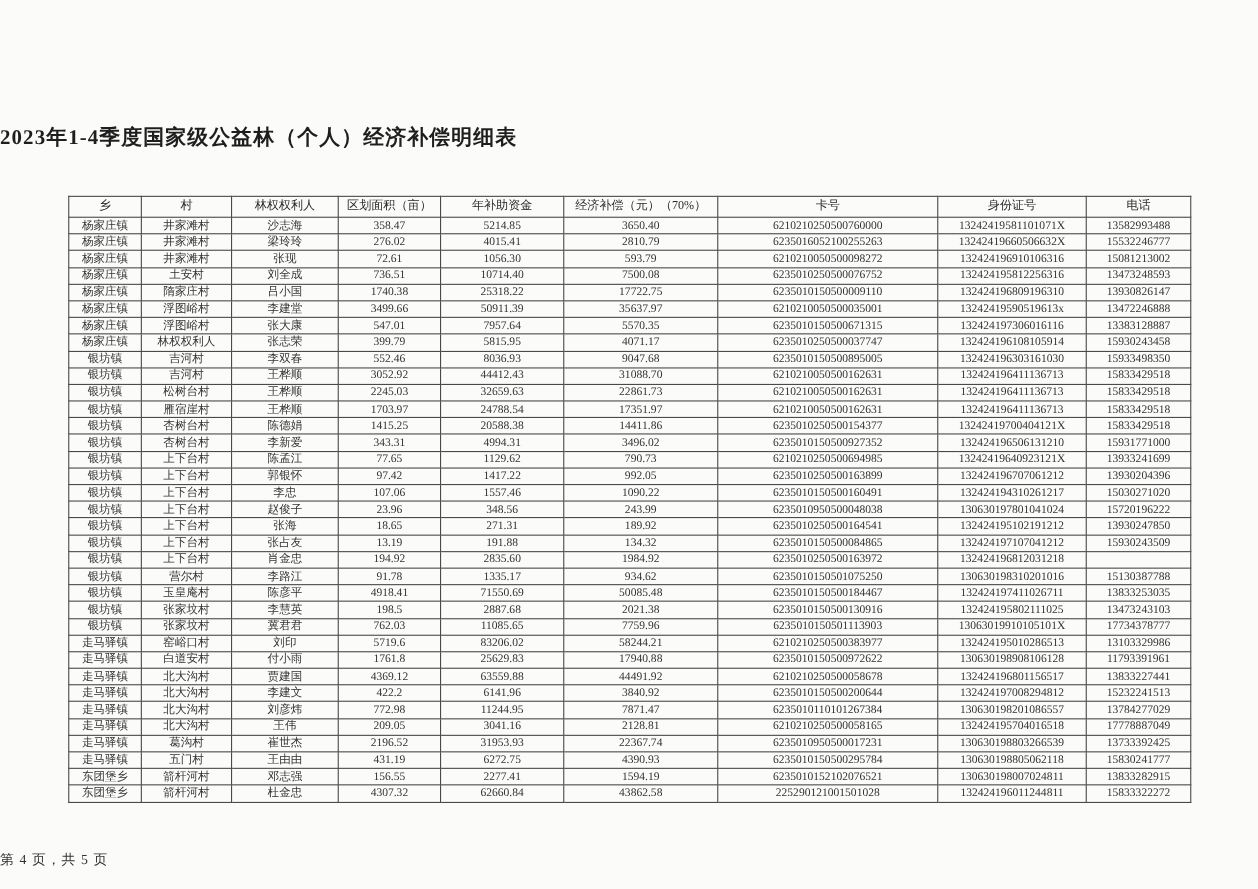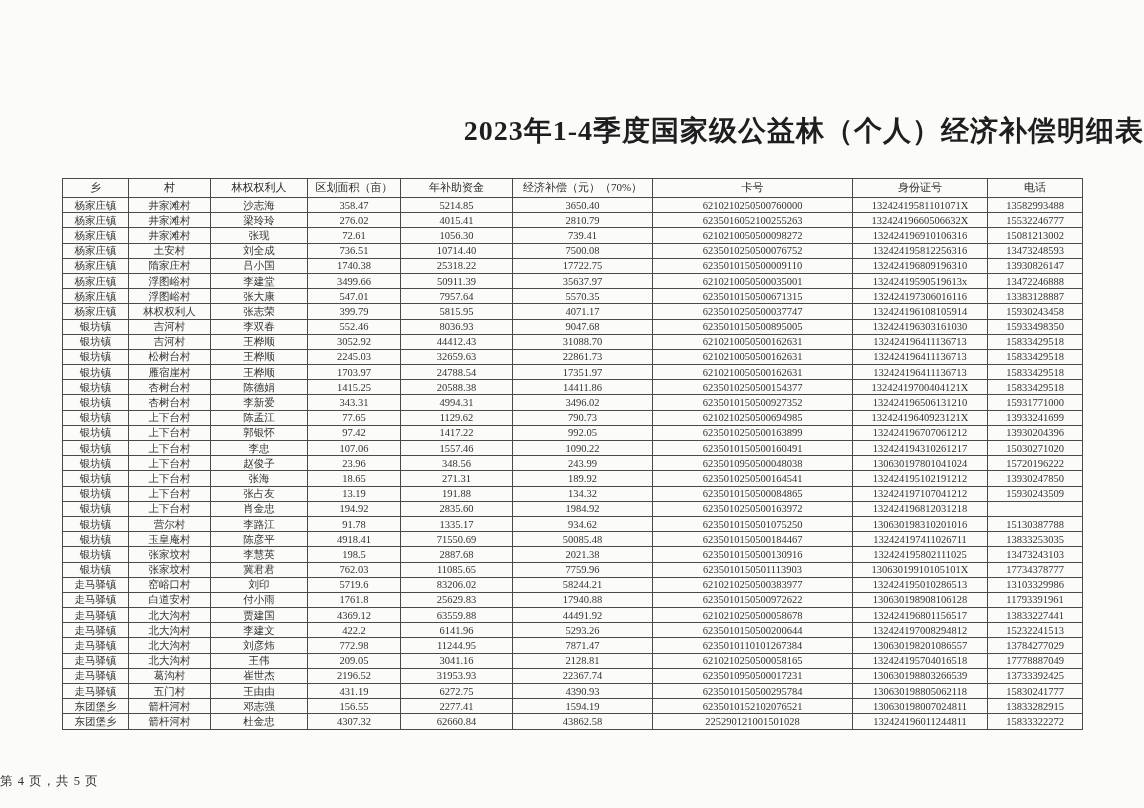--- a/index.html
+++ b/index.html
@@ -7,26 +7,25 @@
     width:1144px;height:808px;
     background:#fbfbf9;
     font-family:"Liberation Serif","DejaVu Serif",serif;
     color:#2f2f2f;
     position:relative;
     overflow:hidden;
   }
   .page-title{
     position:absolute;
     top:112px;left:0;right:0;
-    text-align:right;
-    font-size:28px;
+    text-align:left;
+    font-size:19px;
     font-weight:bold;
     letter-spacing:1px;
     color:#1e1e1e;
-    padding-left:23px;
   }
   table.comp{
     position:absolute;
     top:178px;left:62px;
     width:1020px;
     border-collapse:collapse;
     table-layout:fixed;
     font-size:10.5px;
     color:#333;
   }
@@ -117,21 +116,21 @@
         <td>6235016052100255263</td>
         <td>13242419660506632X</td>
         <td>15532246777</td>
       </tr>
       <tr>
         <td>杨家庄镇</td>
         <td>井家滩村</td>
         <td>张现</td>
         <td>72.61</td>
         <td>1056.30</td>
-        <td>739.41</td>
+        <td>593.79</td>
         <td>6210210050500098272</td>
         <td>132424196910106316</td>
         <td>15081213002</td>
       </tr>
       <tr>
         <td>杨家庄镇</td>
         <td>土安村</td>
         <td>刘全成</td>
         <td>736.51</td>
         <td>10714.40</td>
@@ -403,21 +402,21 @@
         <td>6210210250500058678</td>
         <td>132424196801156517</td>
         <td>13833227441</td>
       </tr>
       <tr>
         <td>走马驿镇</td>
         <td>北大沟村</td>
         <td>李建文</td>
         <td>422.2</td>
         <td>6141.96</td>
-        <td>5293.26</td>
+        <td>3840.92</td>
         <td>6235010150500200644</td>
         <td>132424197008294812</td>
         <td>15232241513</td>
       </tr>
       <tr>
         <td>走马驿镇</td>
         <td>北大沟村</td>
         <td>刘彦炜</td>
         <td>772.98</td>
         <td>11244.95</td>

